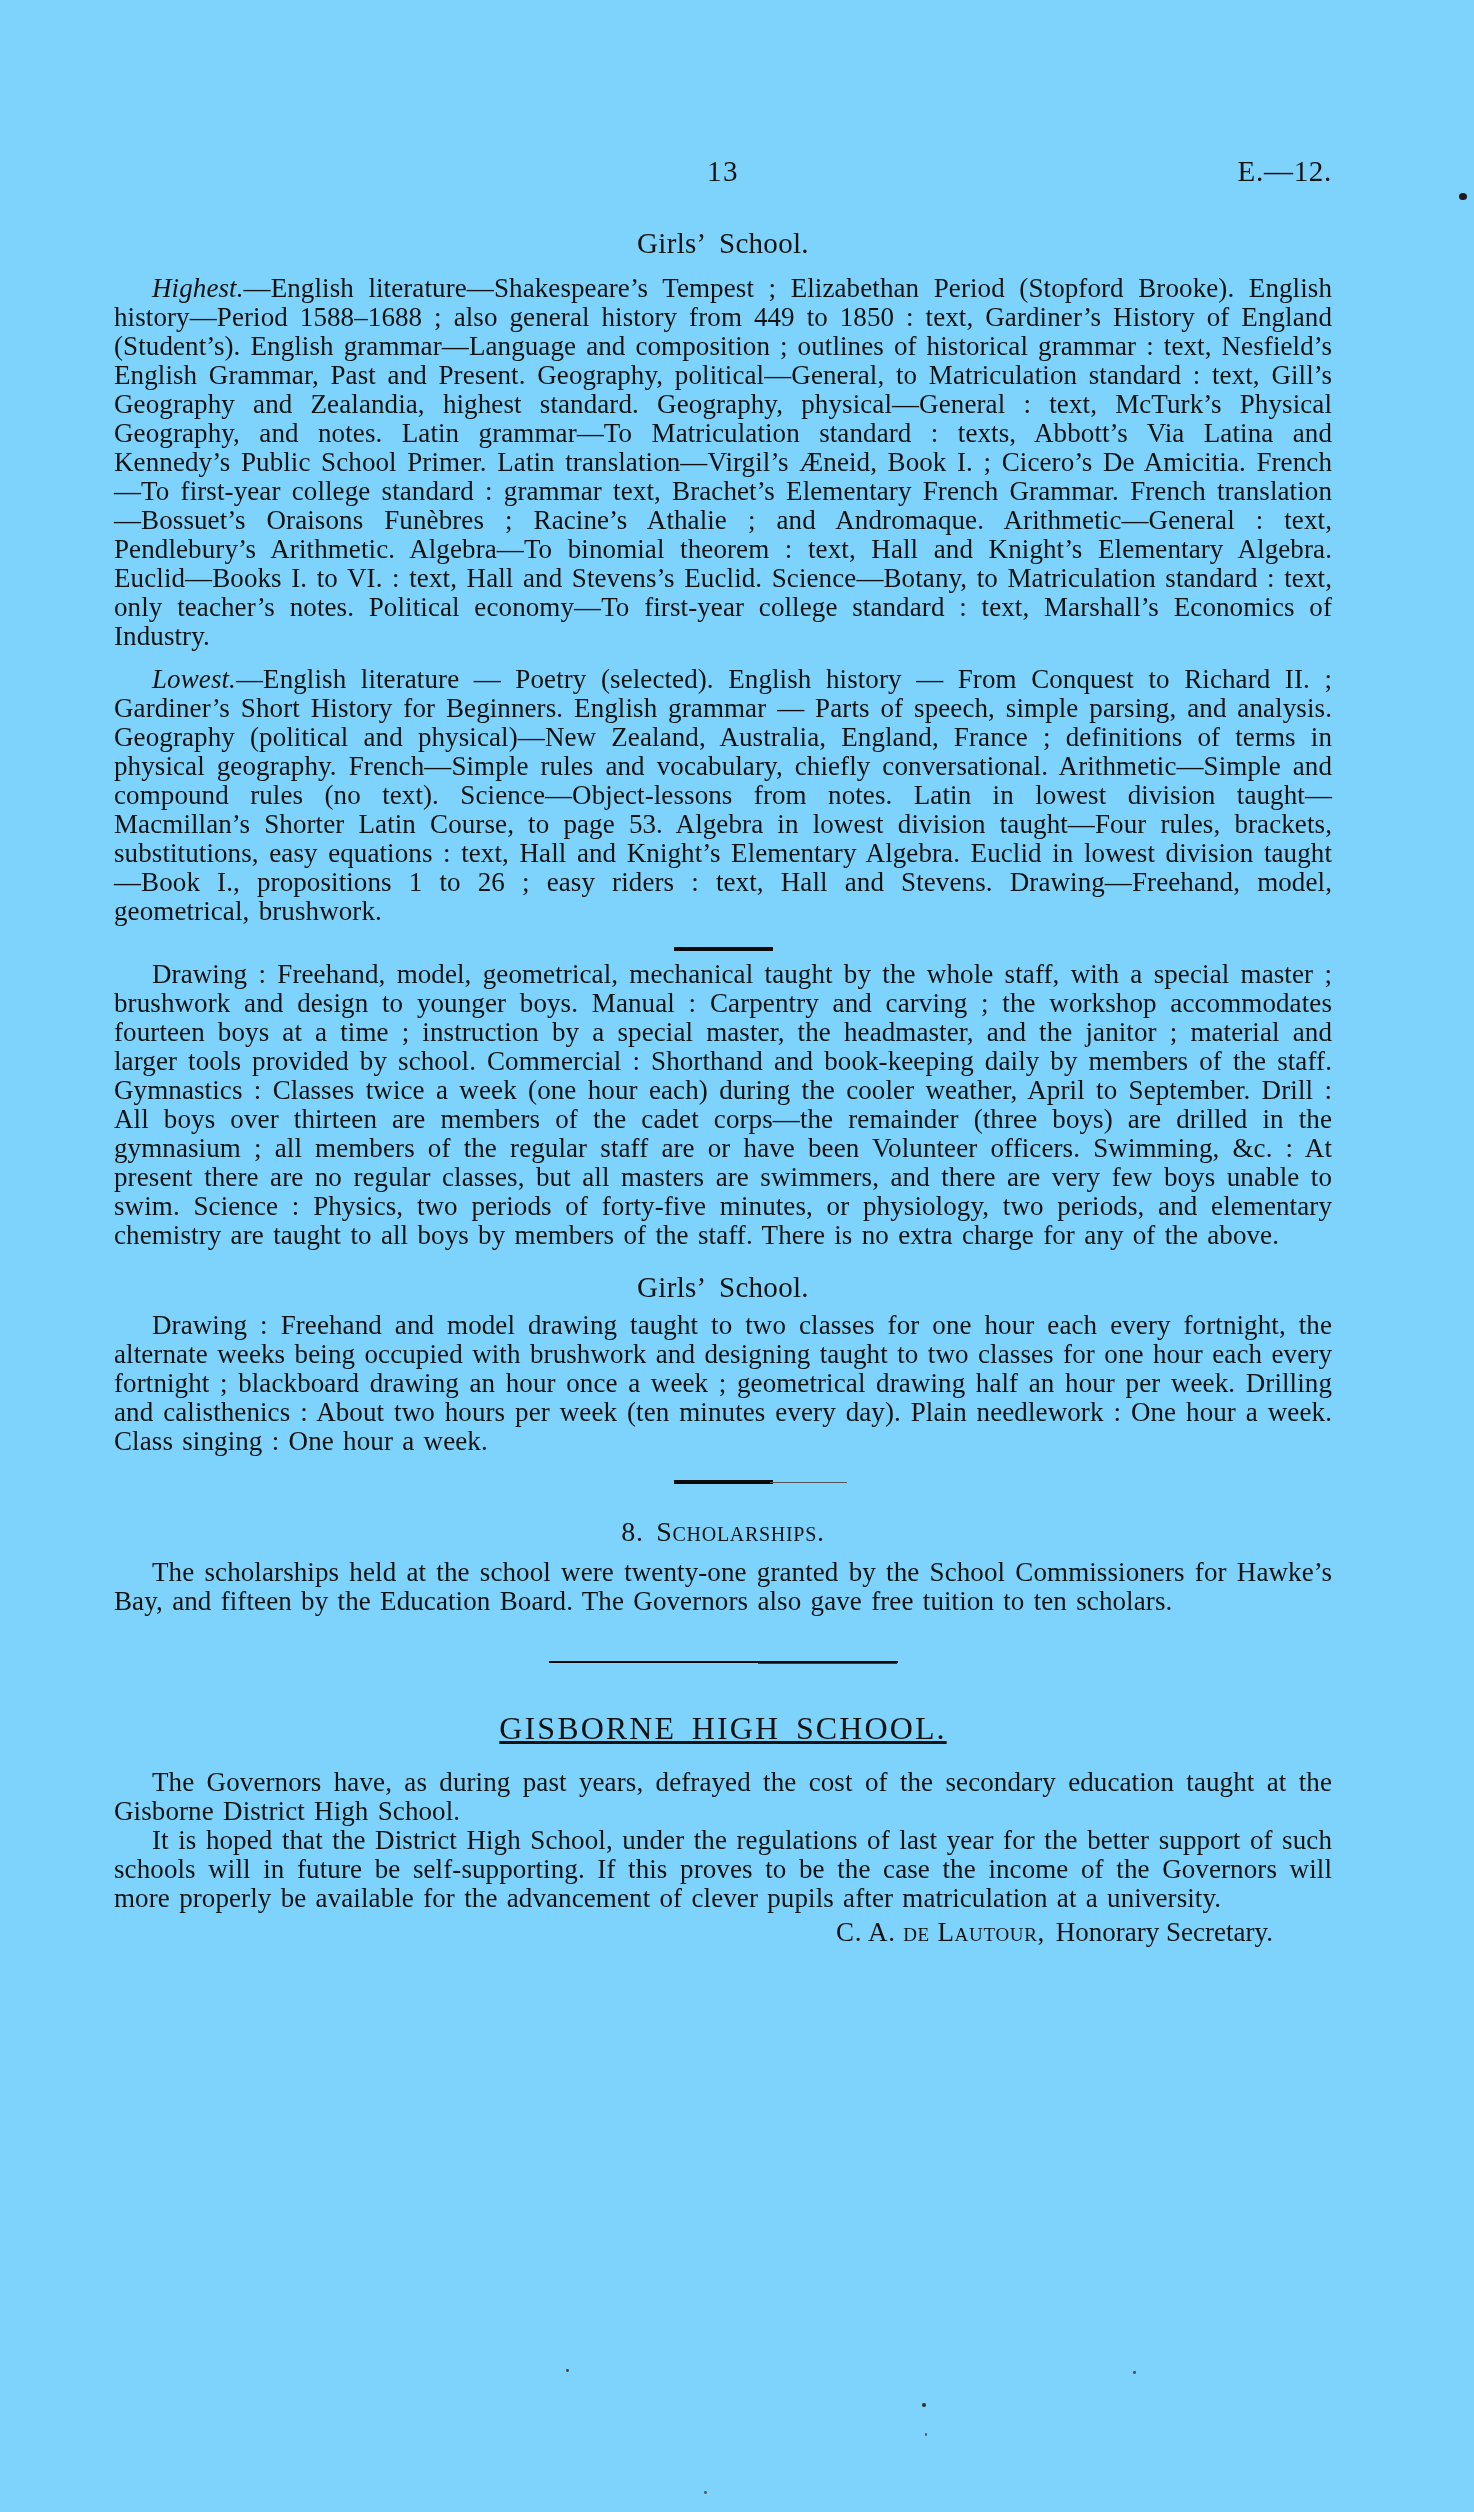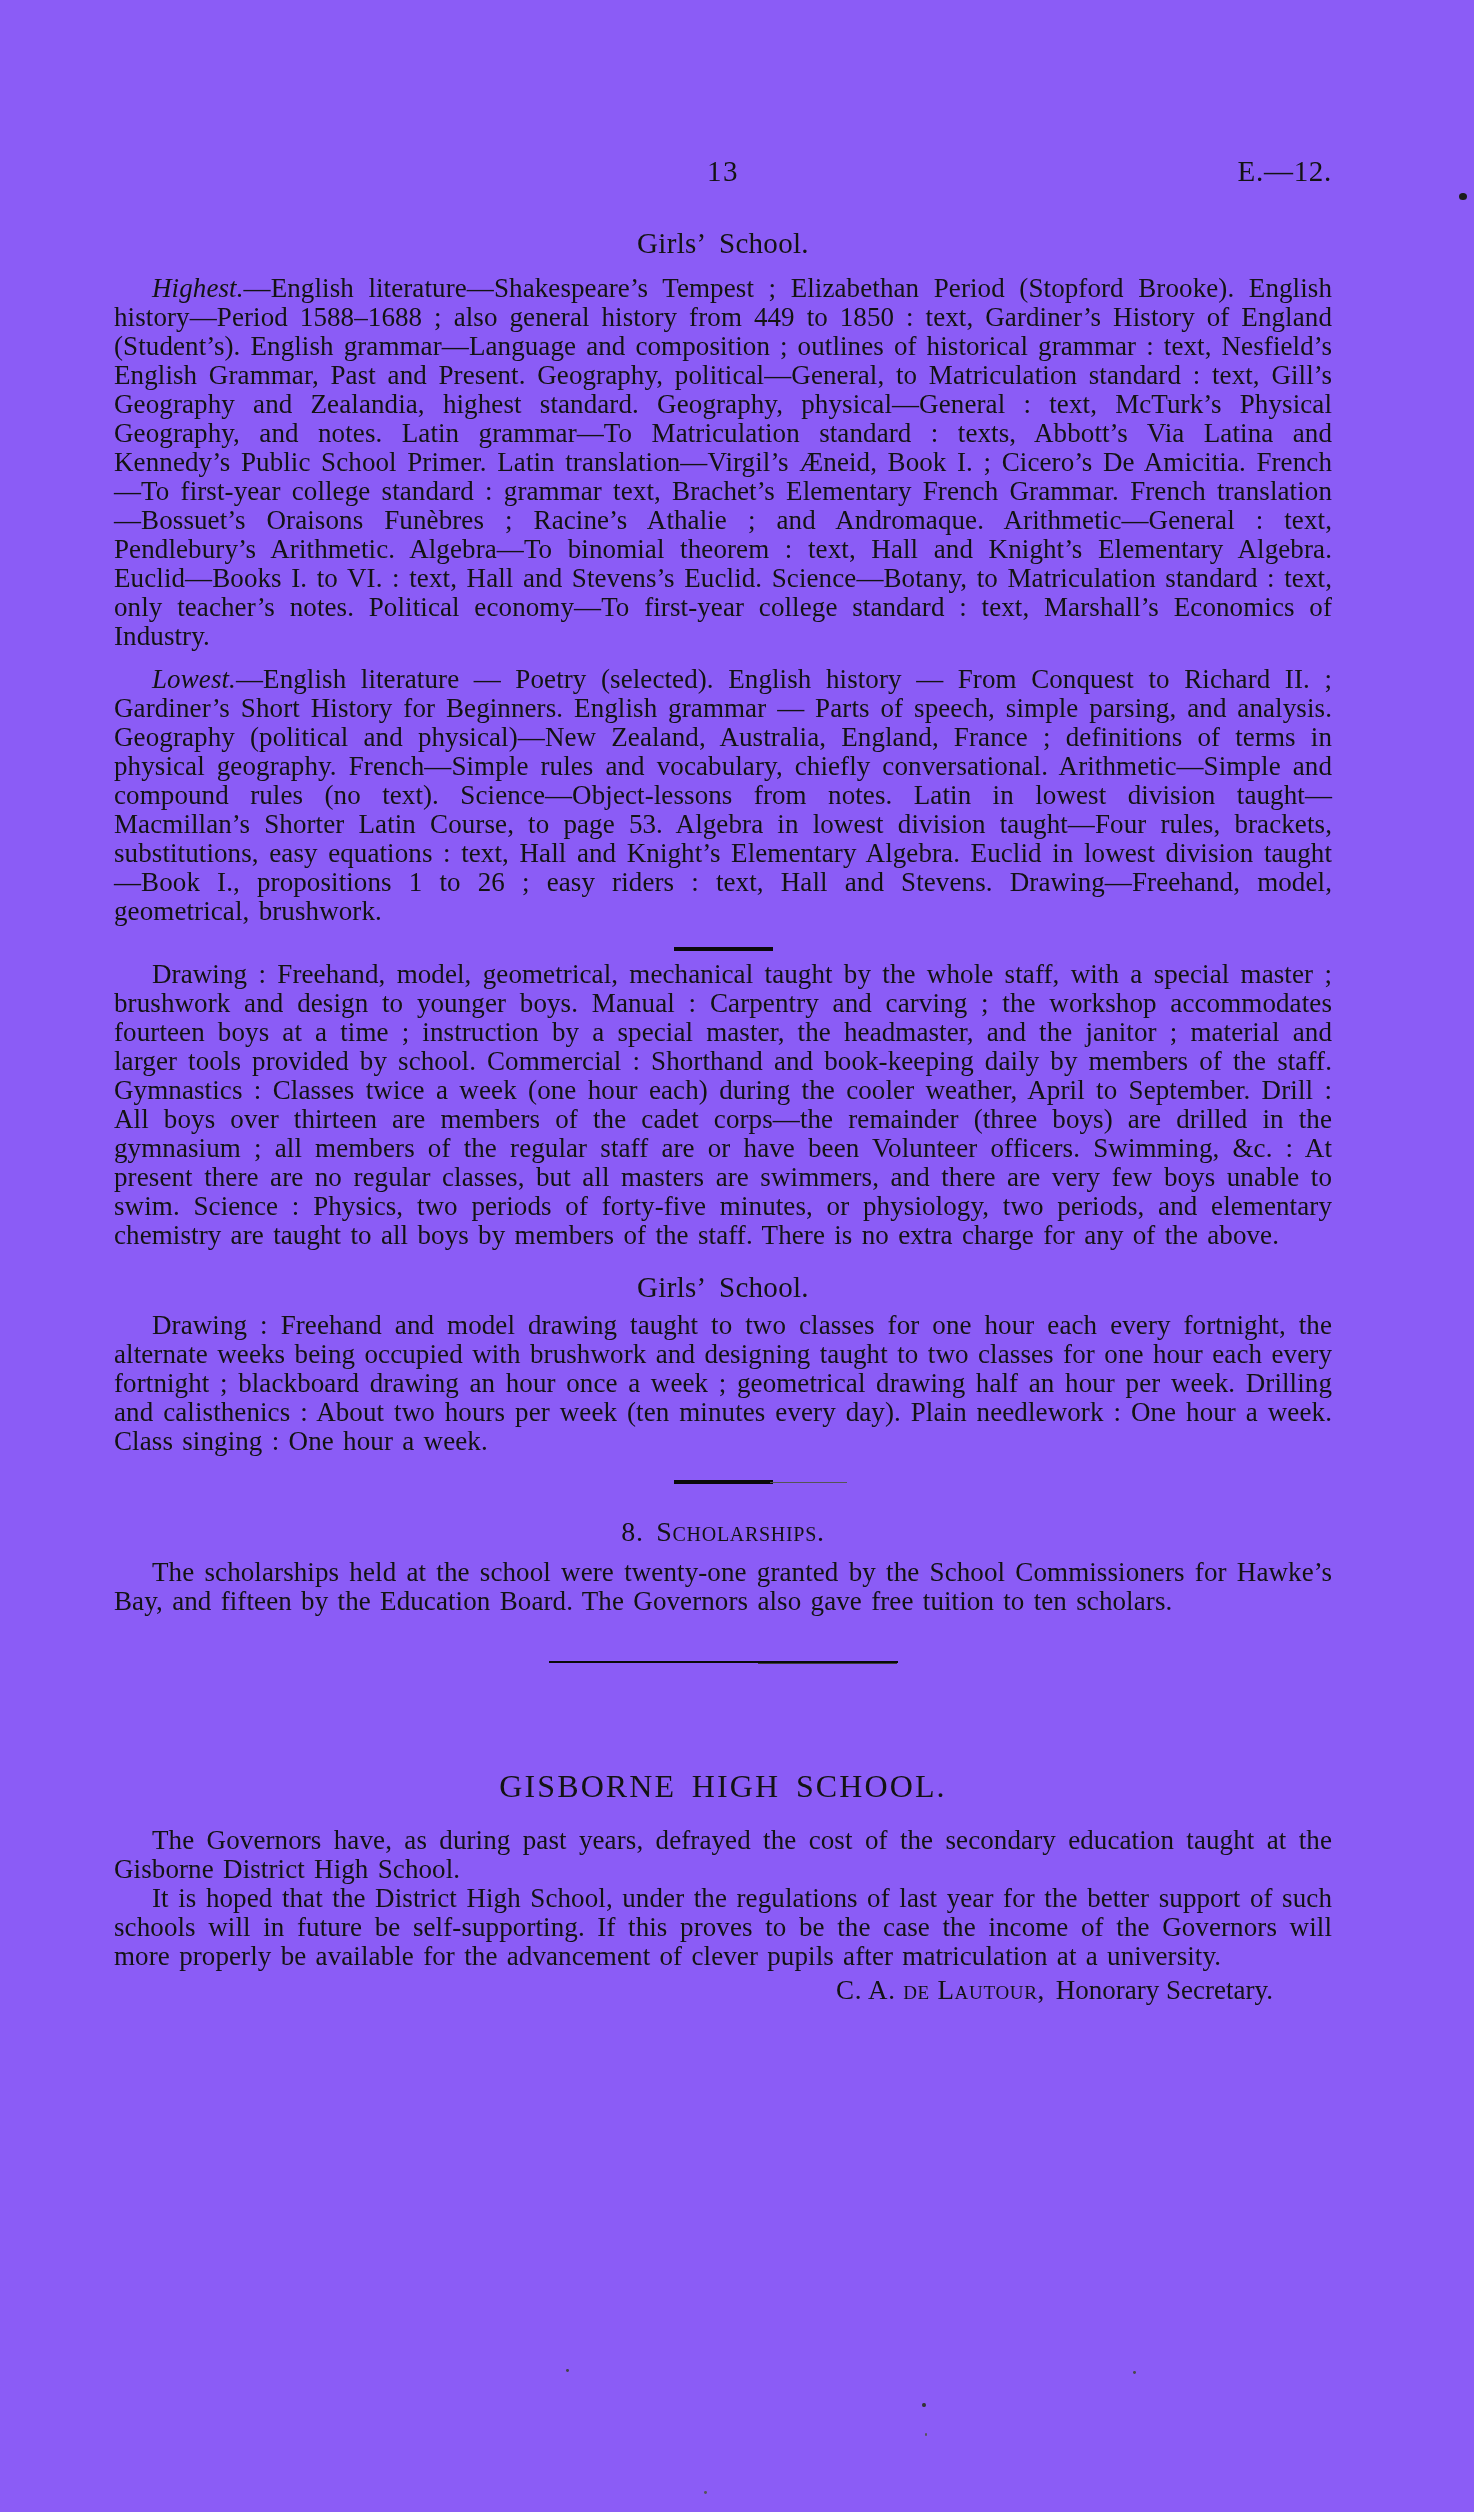--- a/index.html
+++ b/index.html
@@ -1,19 +1,19 @@
 <!DOCTYPE html>
 <html style="font-size:11px"><head>
 <meta charset="utf-8">
 <style>
   html, body { margin:0; padding:0; background:#ffffff; }
   .page {
     position:relative;
     width:1474px; height:2512px;
-    background:#8b5cf6;
+    background:#7dd3fc;
     font-family:"Liberation Serif", serif;
     color:#131313;
     overflow:hidden;
   }
   .content { position:absolute; left:114px; top:0; width:1218px; }
 
   .running-header { position:relative; margin-top:155px; height:33px; font-size:29px; line-height:33px; }
   .page-num { position:absolute; left:50%; transform:translateX(-50%); letter-spacing:1.4px; }
   .doc-code { position:absolute; right:0; letter-spacing:0.7px; }
 
@@ -56,22 +56,22 @@
     text-align:center; letter-spacing:1px; word-spacing:5.6px;
   }
   .sc-heading {
     font-variant:small-caps; font-size:28px; line-height:31px;
     text-align:center; letter-spacing:0.7px; word-spacing:4.9px;
   }
   .h-schol  { margin-top:32px; }
   .h-report { margin-top:28px; }
 
   .main-title {
-    margin-top:105px; font-size:32px; line-height:36px;
-    text-align:center; letter-spacing:2.1px; word-spacing:5.6px;
+    margin-top:47px; font-size:32px; line-height:36px;
+    text-align:center; letter-spacing:2.1px; word-spacing:5.6px;text-decoration:underline;
   }
 
   .signature { margin-top:4.2px; font-size:27px; line-height:31px; text-align:right; padding-right:59px; }
   .sig-name { font-variant:small-caps; letter-spacing:0.7px; }
   .sig-role { margin-left:0.4em; }
 
   .speck { position:absolute; background:#1c1c1c; border-radius:50%; }
   .speck-a { left:1459px; top:193px; width:7.7px; height:7px; }
   .speck-b { left:566px;  top:2369px; width:2.8px; height:2.8px; background:#444; }
   .speck-c { left:922px; top:2403px; width:3.5px; height:4.2px; background:#333; }

